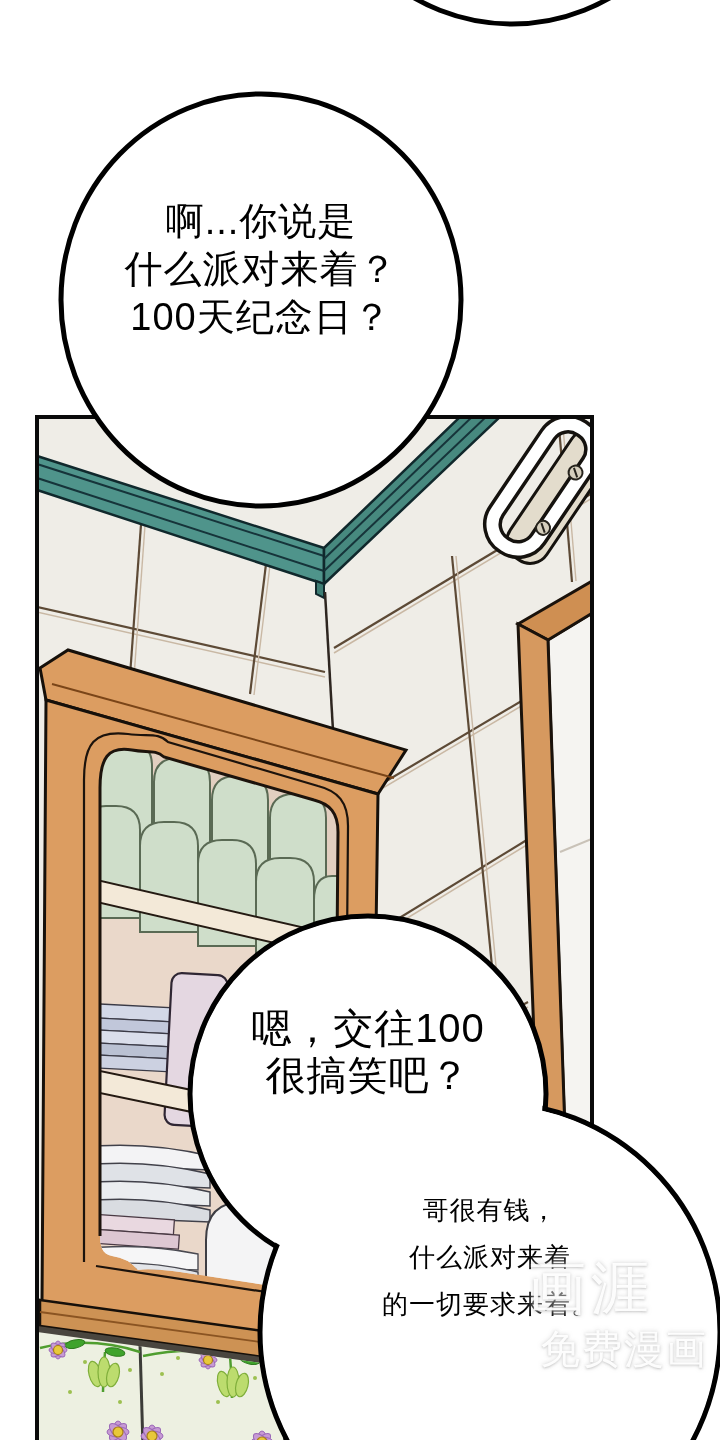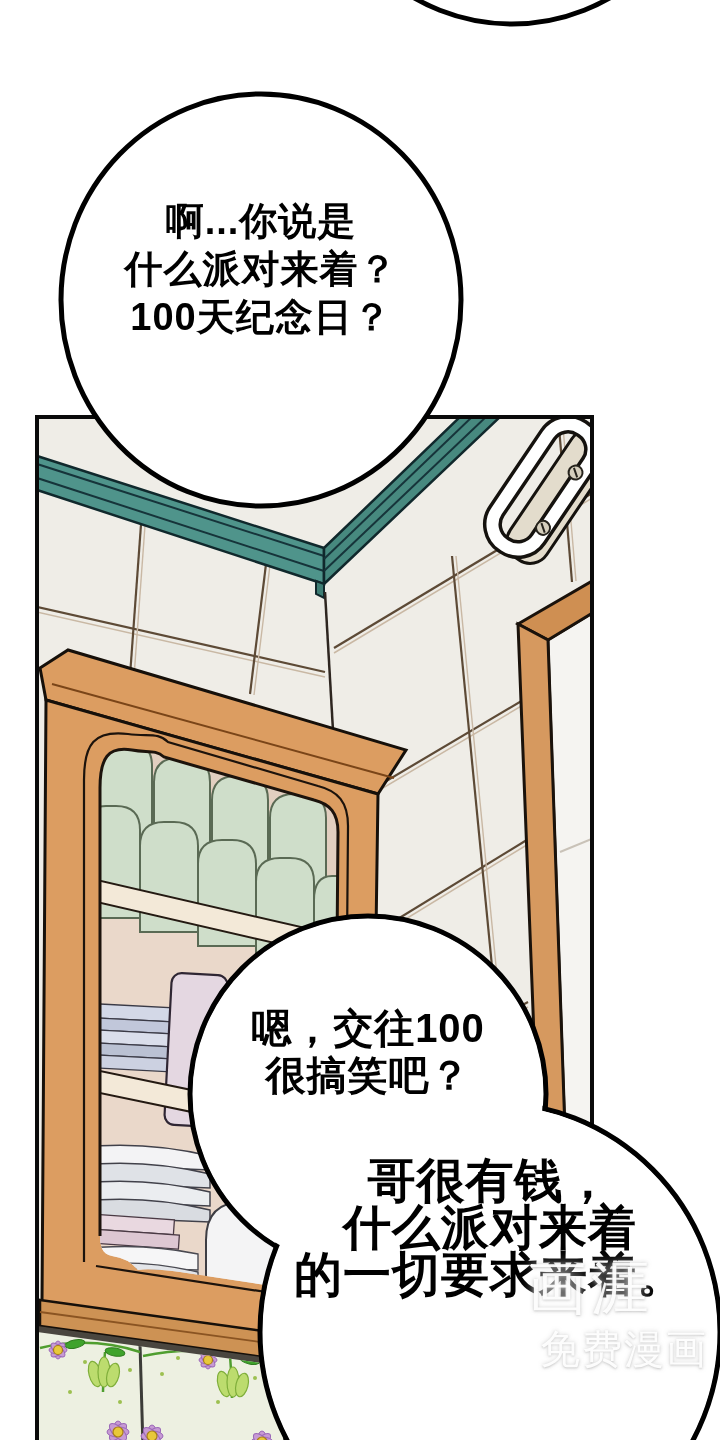--- a/index.html
+++ b/index.html
@@ -3,26 +3,26 @@
 <meta charset="utf-8">
 <style>
   html,body{margin:0;padding:0;background:#ffffff;}
   .comic-page{
     position:relative;width:720px;height:1440px;background:#ffffff;overflow:hidden;
     font-family:"Liberation Sans","DejaVu Sans",sans-serif;
   }
   .scene-svg{position:absolute;left:0;top:0;width:720px;height:1440px;z-index:1;}
   .bubble-text{
     position:absolute;z-index:5;text-align:center;color:#000;
-    font-weight:700;letter-spacing:1px;
+    font-weight:400;letter-spacing:1px;
   }
   .bubble-text .line{display:block;white-space:nowrap;}
   .bt1{left:61px;top:197px;width:400px;font-size:38px;line-height:48px;}
   .bt2{left:190px;top:997px;width:356px;font-size:40px;line-height:47px;margin-top:8px;}
-  .bt3{left:280px;top:1157px;width:420px;font-size:48px;line-height:47px;}
+  .bt3{left:280px;top:1187px;width:420px;font-size:26px;line-height:47px;}
   .watermark{
     position:absolute;z-index:6;color:rgba(255,255,255,0.93);font-weight:400;
     text-shadow:0 0 12px rgba(255,255,255,0.95),0 0 4px rgba(150,150,150,0.55),0 1px 2px rgba(120,120,120,0.35);
     white-space:nowrap;
   }
   .wm-title{left:528px;top:1250px;font-size:58px;letter-spacing:5px;}
   .wm-sub{left:540px;top:1322px;font-size:40px;letter-spacing:2px;}
 </style>
 </head>
 <body>

